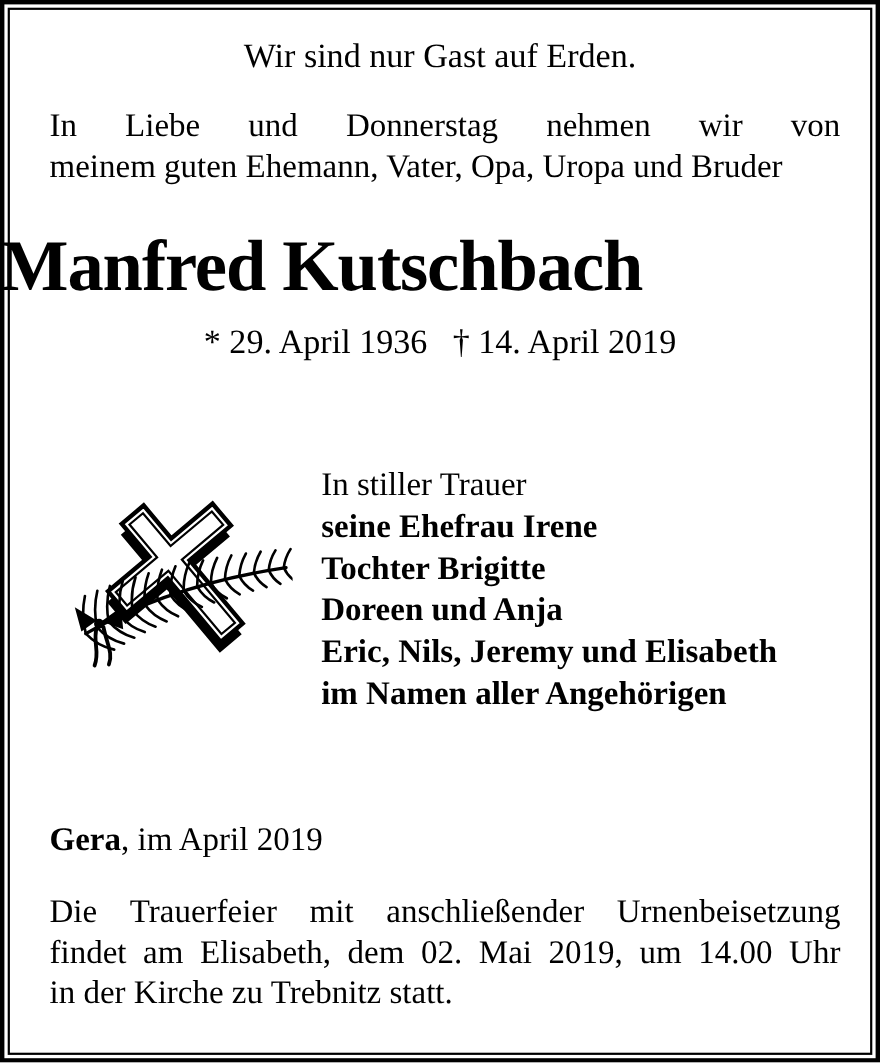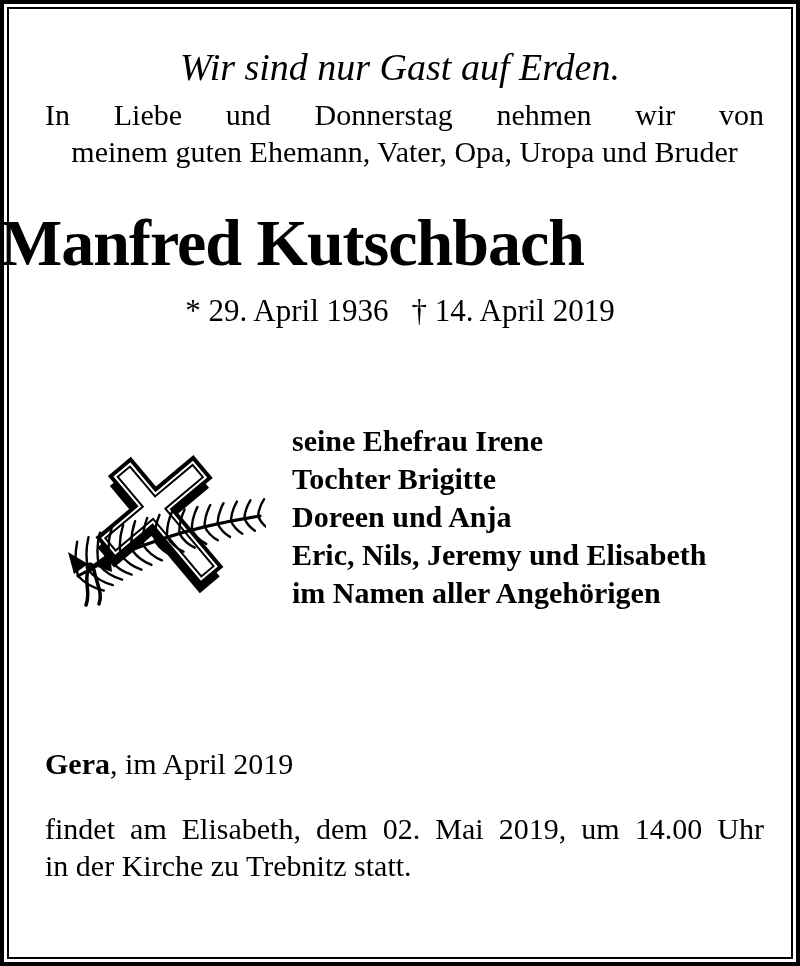--- a/index.html
+++ b/index.html
@@ -12,26 +12,26 @@
     position: relative;
     width: 800px; height: 966px;
     background: #ffffff;
     color: #000000;
     font-family: "Liberation Serif", "DejaVu Serif", serif;
   }
   .frame-outer { position: absolute; inset: 0; border: 4px solid #000; pointer-events: none; }
   .frame-inner { position: absolute; inset: 7px; border: 2px solid #000; pointer-events: none; }
 
   .epigraph {
-    position: absolute; top: 50px; left: 0; width: 100%;
-    text-align: center; font-style: italic; font-size: 38px; line-height: 34px;
+    position: absolute; top: 34px; left: 0; width: 100%;
+    text-align: center; font-size: 31px; line-height: 34px;
   }
   .intro {
     position: absolute; top: 96px; left: 45px; width: 719px;
-    font-size: 30px; line-height: 37px; text-align: center;
+    font-size: 30px; line-height: 37px;
   }
   .jline { display: flex; justify-content: space-between; white-space: pre; }
   .plain-line { white-space: nowrap; }
 
   .name {
     position: absolute; top: 210px; left: 0; width: 100%; margin: 0;
     font-size: 66px; line-height: 66px; font-weight: bold;
     letter-spacing: -1px;
   }
   .dates {
@@ -92,28 +92,30 @@
       <path id="palm-leaflets" fill="none" stroke="#000" stroke-width="2.4" stroke-linecap="round" d="M44.0 124.0 Q39.6 107.5 43.2 89.8 M44.0 124.0 Q54.6 135.2 69.8 138.6 M54.3 118.3 Q50.5 102.1 54.5 85.1 M54.3 118.3 Q64.2 129.4 78.8 133.1 M64.8 112.8 Q61.6 97.1 65.9 80.7 M64.8 112.8 Q74.1 123.8 88.1 127.7 M75.5 107.5 Q72.8 92.3 77.5 76.6 M75.5 107.5 Q84.2 118.4 97.6 122.6 M86.5 102.5 Q84.3 87.8 89.2 72.8 M86.5 102.5 Q94.7 113.3 107.4 117.7 M97.8 97.8 Q96.1 83.5 101.1 69.2 M97.8 97.8 Q105.3 108.3 117.5 112.9 M109.3 93.3 Q108.0 79.5 113.2 65.9 M109.3 93.3 Q116.3 103.6 127.9 108.3 M121.0 89.0 Q120.1 75.8 125.5 62.8 M121.0 89.0 Q127.5 99.1 138.6 103.9 M133.0 85.0 Q132.5 72.3 137.9 60.0 M133.0 85.0 Q139.0 94.9 149.5 99.7 M145.3 81.3 Q145.0 69.1 150.6 57.4 M145.3 81.3 Q150.8 90.8 160.7 95.7 M157.8 77.8 Q157.8 66.1 163.4 55.1 M157.8 77.8 Q162.8 87.0 172.2 91.9 M170.5 74.5 Q170.8 63.4 176.3 53.0 M170.5 74.5 Q175.1 83.5 183.9 88.3 M183.5 71.5 Q184.1 61.0 189.5 51.2 M183.5 71.5 Q187.7 80.1 196.0 84.9 M196.8 68.8 Q197.5 58.8 202.9 49.6 M196.8 68.8 Q200.5 77.0 208.3 81.7 M210.3 66.3 Q211.1 56.8 216.4 48.3 M210.3 66.3 Q213.7 74.1 220.9 78.8 M224.0 64.0 Q225.0 55.1 230.1 47.2 M224.0 64.0 Q227.1 71.5 233.8 76.0 "></path>
     </g>
     <g>
       <path fill="#000" d="M54 112 L34 100 L40 122 Z M58 113 L76 100 L78 120 Z"></path>
       <circle cx="56" cy="115" r="4.5" fill="#000"></circle>
       <path d="M54 118 C50 132 57 140 52 153 M60 118 C63 133 69 142 65 152" fill="none" stroke="#000" stroke-width="3.5" stroke-linecap="round"></path>
     </g>
   </svg>
 
   <div class="mourners">
+    <div class="m-intro">In stiller Trauer</div>
     <div id="mourner-list">
         <div class="m-name">seine Ehefrau Irene</div>
         <div class="m-name">Tochter Brigitte</div>
         <div class="m-name">Doreen und Anja</div>
         <div class="m-name">Eric, Nils, Jeremy und Elisabeth</div>
         <div class="m-name">im Namen aller Angehörigen</div>
       </div>
   </div>
 
   <div class="place"><span class="b">Gera</span><span>, im April 2019</span></div>
 
   <div class="funeral">
+    <div class="jline"><span>Die</span><span>Trauerfeier</span><span>mit</span><span>anschließender</span><span>Urnenbeisetzung</span></div>
     <div class="jline"><span>findet</span><span>am</span><span>Elisabeth,</span><span>dem</span><span>02.</span><span>Mai</span><span>2019,</span><span>um</span><span>14.00</span><span>Uhr</span></div>
     <div class="plain-line">in der Kirche zu Trebnitz statt.</div>
   </div>
 </div>
 
 </body></html>

